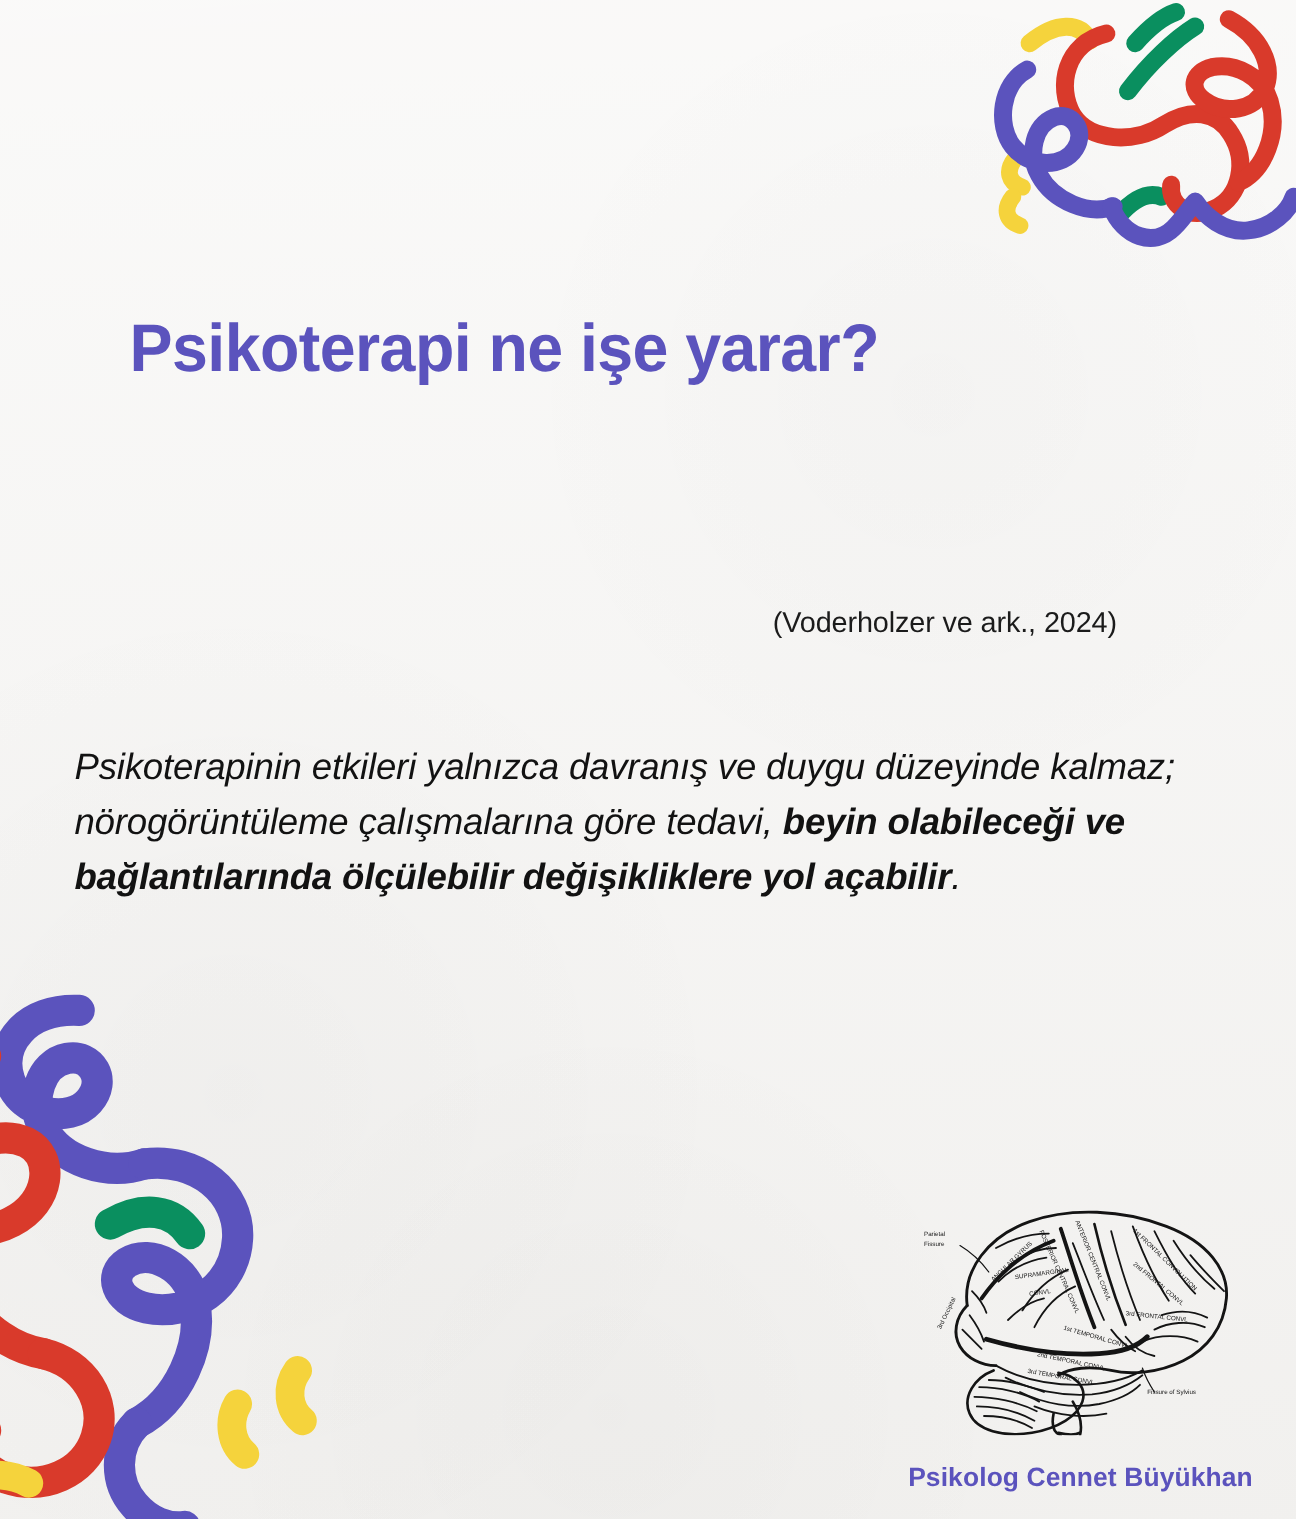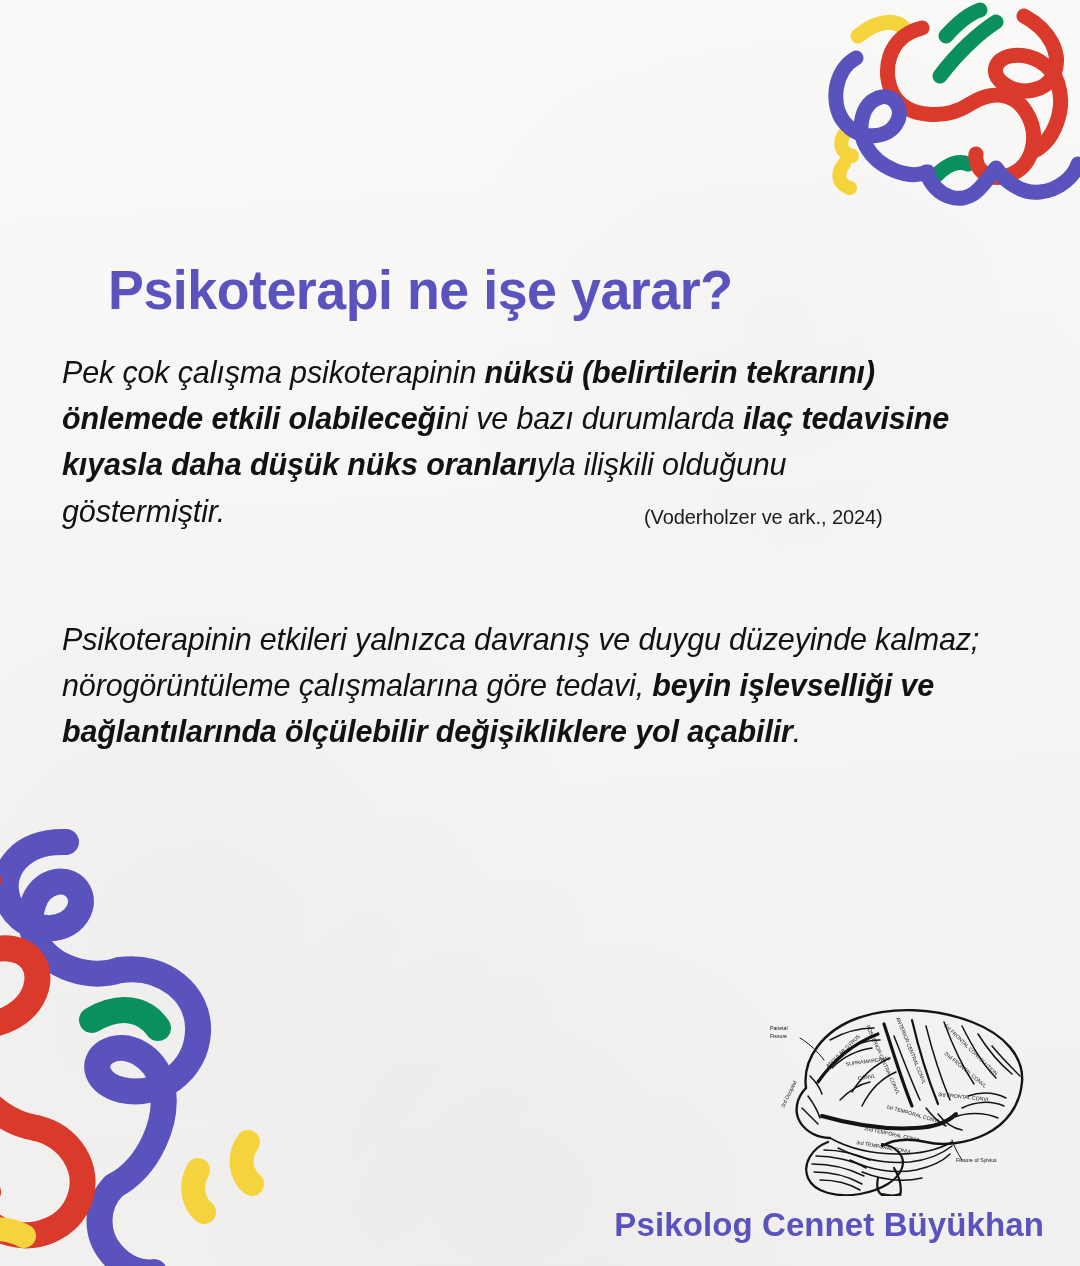--- a/index.html
+++ b/index.html
@@ -79,34 +79,34 @@
   .para-1 { top: 318px; width: 892px; }
   .para-2 { top: 585px; width: 918px; }
 
   .para b {
     font-weight: bold;
     font-style: italic;
   }
 
   .citation {
     position: absolute;
-    font-size: 20px;
+    font-size: 24px;
     color: #1b1b1b;
     letter-spacing: -0.1px;
     white-space: nowrap;
   }
   .cite-1 { left: 644px; top: 506px; }
   .cite-2 { left: 686px; top: 772px; }
 
   .signature {
     position: absolute;
     right: 36px;
     bottom: 22px;
     color: #5b53bd;
-    font-size: 33px;
+    font-size: 22px;
     font-weight: bold;
     letter-spacing: 0.1px;
     white-space: nowrap;
     text-align: center;
   }
 
   .brain-illustration {
     position: absolute;
     left: 766px;
     top: 996px;
@@ -237,20 +237,19 @@
       <text x="90" y="148" transform="rotate(10 90 148)">3rd TEMPORAL CONVL</text>
       <text x="18" y="112" transform="rotate(-64 18 112)">3rd Occipital</text>
       <text x="190" y="166">Fissure of Sylvius</text>
     </g>
   </svg>
 
   <div class="content">
 
     <h1 class="page-title" style="color: rgb(91, 83, 189);">Psikoterapi ne işe yarar?</h1>
 
-    <p class="para para-1">Pek çok çalışma psikoterapinin <b>nüksü (belirtilerin tekrarını) önlemede etkili olabileceği</b>ni ve bazı durumlarda <b>ilaç tedavisine kıyasla daha düşük nüks oranları</b>yla ilişkili olduğunu göstermiştir.</p>
     <span class="citation cite-1">(Voderholzer ve ark., 2024)</span>
 
-    <p class="para para-2">Psikoterapinin etkileri yalnızca davranış ve duygu düzeyinde kalmaz; nörogörüntüleme çalışmalarına göre tedavi, <b>beyin işlevselliği ve bağlantılarında ölçülebilir değişikliklere yol açabilir</b>.</p>
+    <p class="para para-2">Psikoterapinin etkileri yalnızca davranış ve duygu düzeyinde kalmaz; nörogörüntüleme çalışmalarına göre tedavi, <b>beyin olabileceği ve bağlantılarında ölçülebilir değişikliklere yol açabilir</b>.</p>
 
     <div class="signature" style="color: rgb(91, 83, 189);">Psikolog Cennet Büyükhan</div>
   </div>
 </div>
 
 </body></html>

